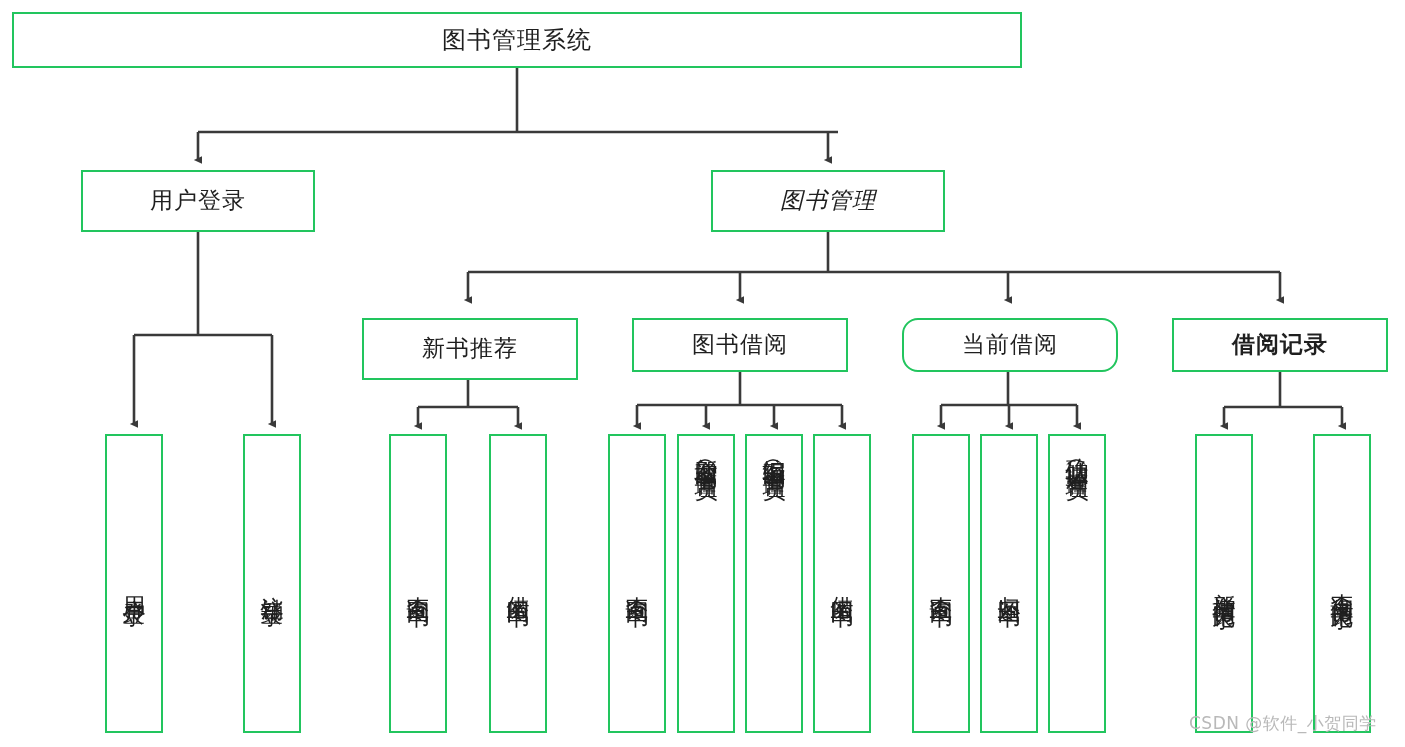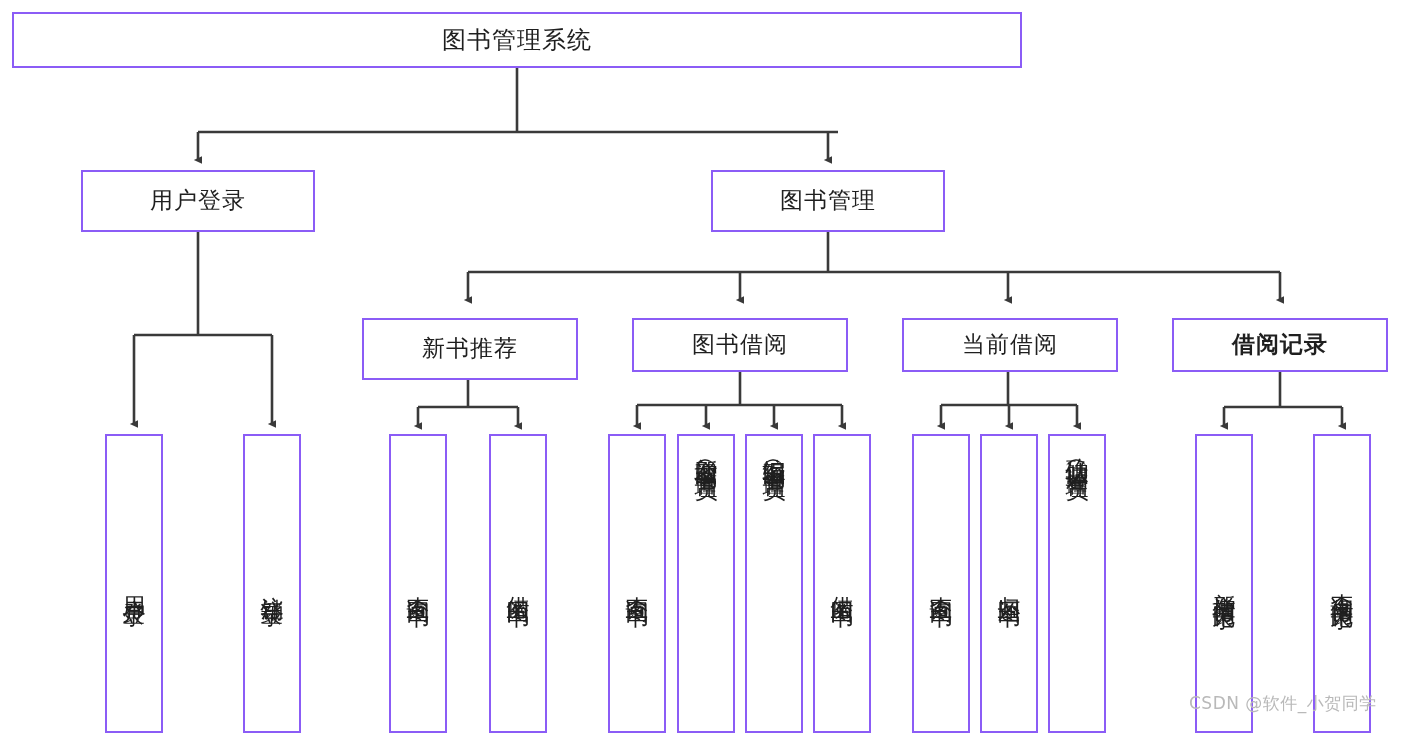--- a/index.html
+++ b/index.html
@@ -23,21 +23,21 @@
     left: 0;
     top: 0;
     width: 1405px;
     height: 747px;
     pointer-events: none;
   }
   .node {
     position: absolute;
     box-sizing: border-box;
     background: #ffffff;
-    border: 2px solid #8b5cf6;
+    border: 2px solid #22c55e;
     display: flex;
     align-items: center;
     justify-content: center;
     z-index: 2;
   }
   .node .node-label {
     color: #1f1f1f;
     letter-spacing: 1px;
     line-height: 1.18;
     white-space: nowrap;
@@ -60,21 +60,21 @@
     letter-spacing: 3px;
     white-space: nowrap;
   }
   .node.vertical.centered {
     align-items: center;
     padding-top: 0;
   }
   #watermark {
     position: absolute;
     left: 1189px;
-    top: 692px;
+    top: 712px;
     font-size: 17px;
     color: #b9b9b9;
     letter-spacing: 0.5px;
     white-space: nowrap;
     z-index: 5;
   }
 </style>
 </head>
 <body>
 
@@ -131,33 +131,33 @@
   </svg>
 
   <div class="node root horizontal" style="left:12px; top:12px; width:1010px; height:56px;">
     <span class="node-label">图书管理系统</span>
   </div>
 
   <div class="node horizontal" style="left:81px; top:170px; width:234px; height:62px;">
     <span class="node-label">用户登录</span>
   </div>
 
-  <div class="node horizontal" style="left:711px; top:170px; width:234px; height:62px;">
+  <div class="node horizontal" style="left:711px; top:170px; width:234px; height:62px;font-style:italic;">
     <span class="node-label">图书管理</span>
   </div>
 
   <div class="node horizontal" style="left:362px; top:318px; width:216px; height:62px;">
     <span class="node-label">新书推荐</span>
   </div>
 
   <div class="node horizontal" style="left:632px; top:318px; width:216px; height:54px;">
     <span class="node-label">图书借阅</span>
   </div>
 
-  <div class="node horizontal" style="left:902px; top:318px; width:216px; height:54px;">
+  <div class="node horizontal" style="left:902px; top:318px; width:216px; height:54px;border-radius:16px;">
     <span class="node-label">当前借阅</span>
   </div>
 
   <div class="node horizontal" style="left:1172px; top:318px; width:216px; height:54px;font-weight:bold;">
     <span class="node-label">借阅记录</span>
   </div>
 
   <div class="node vertical centered" style="left:105px; top:434px; width:58px; height:299px;">
     <span class="node-label">用户登录</span>
   </div>

